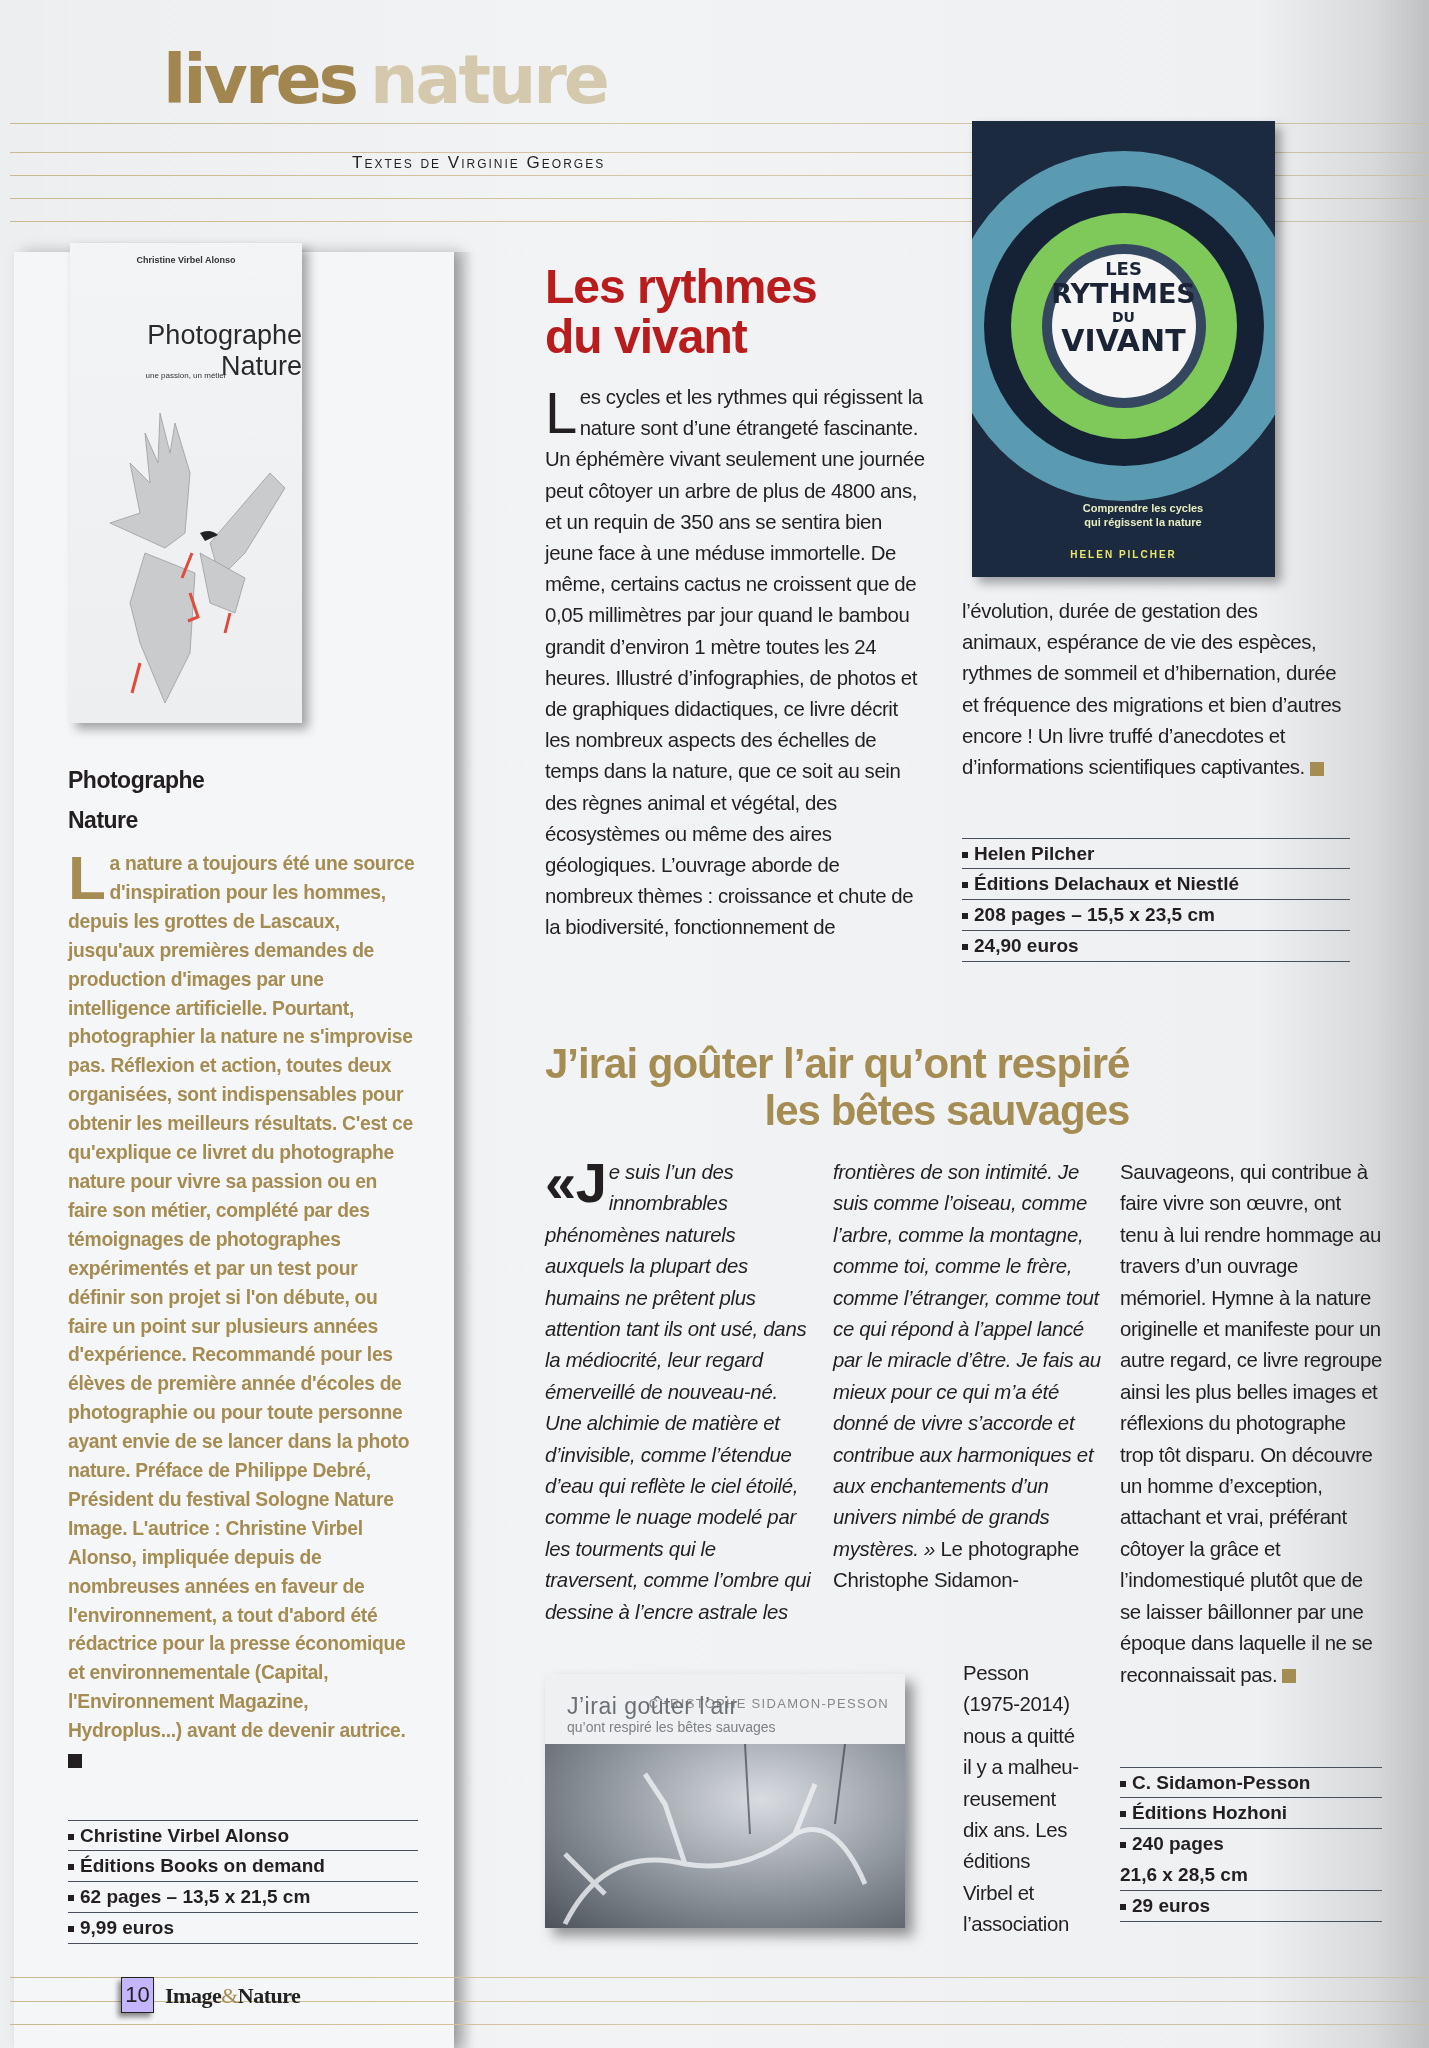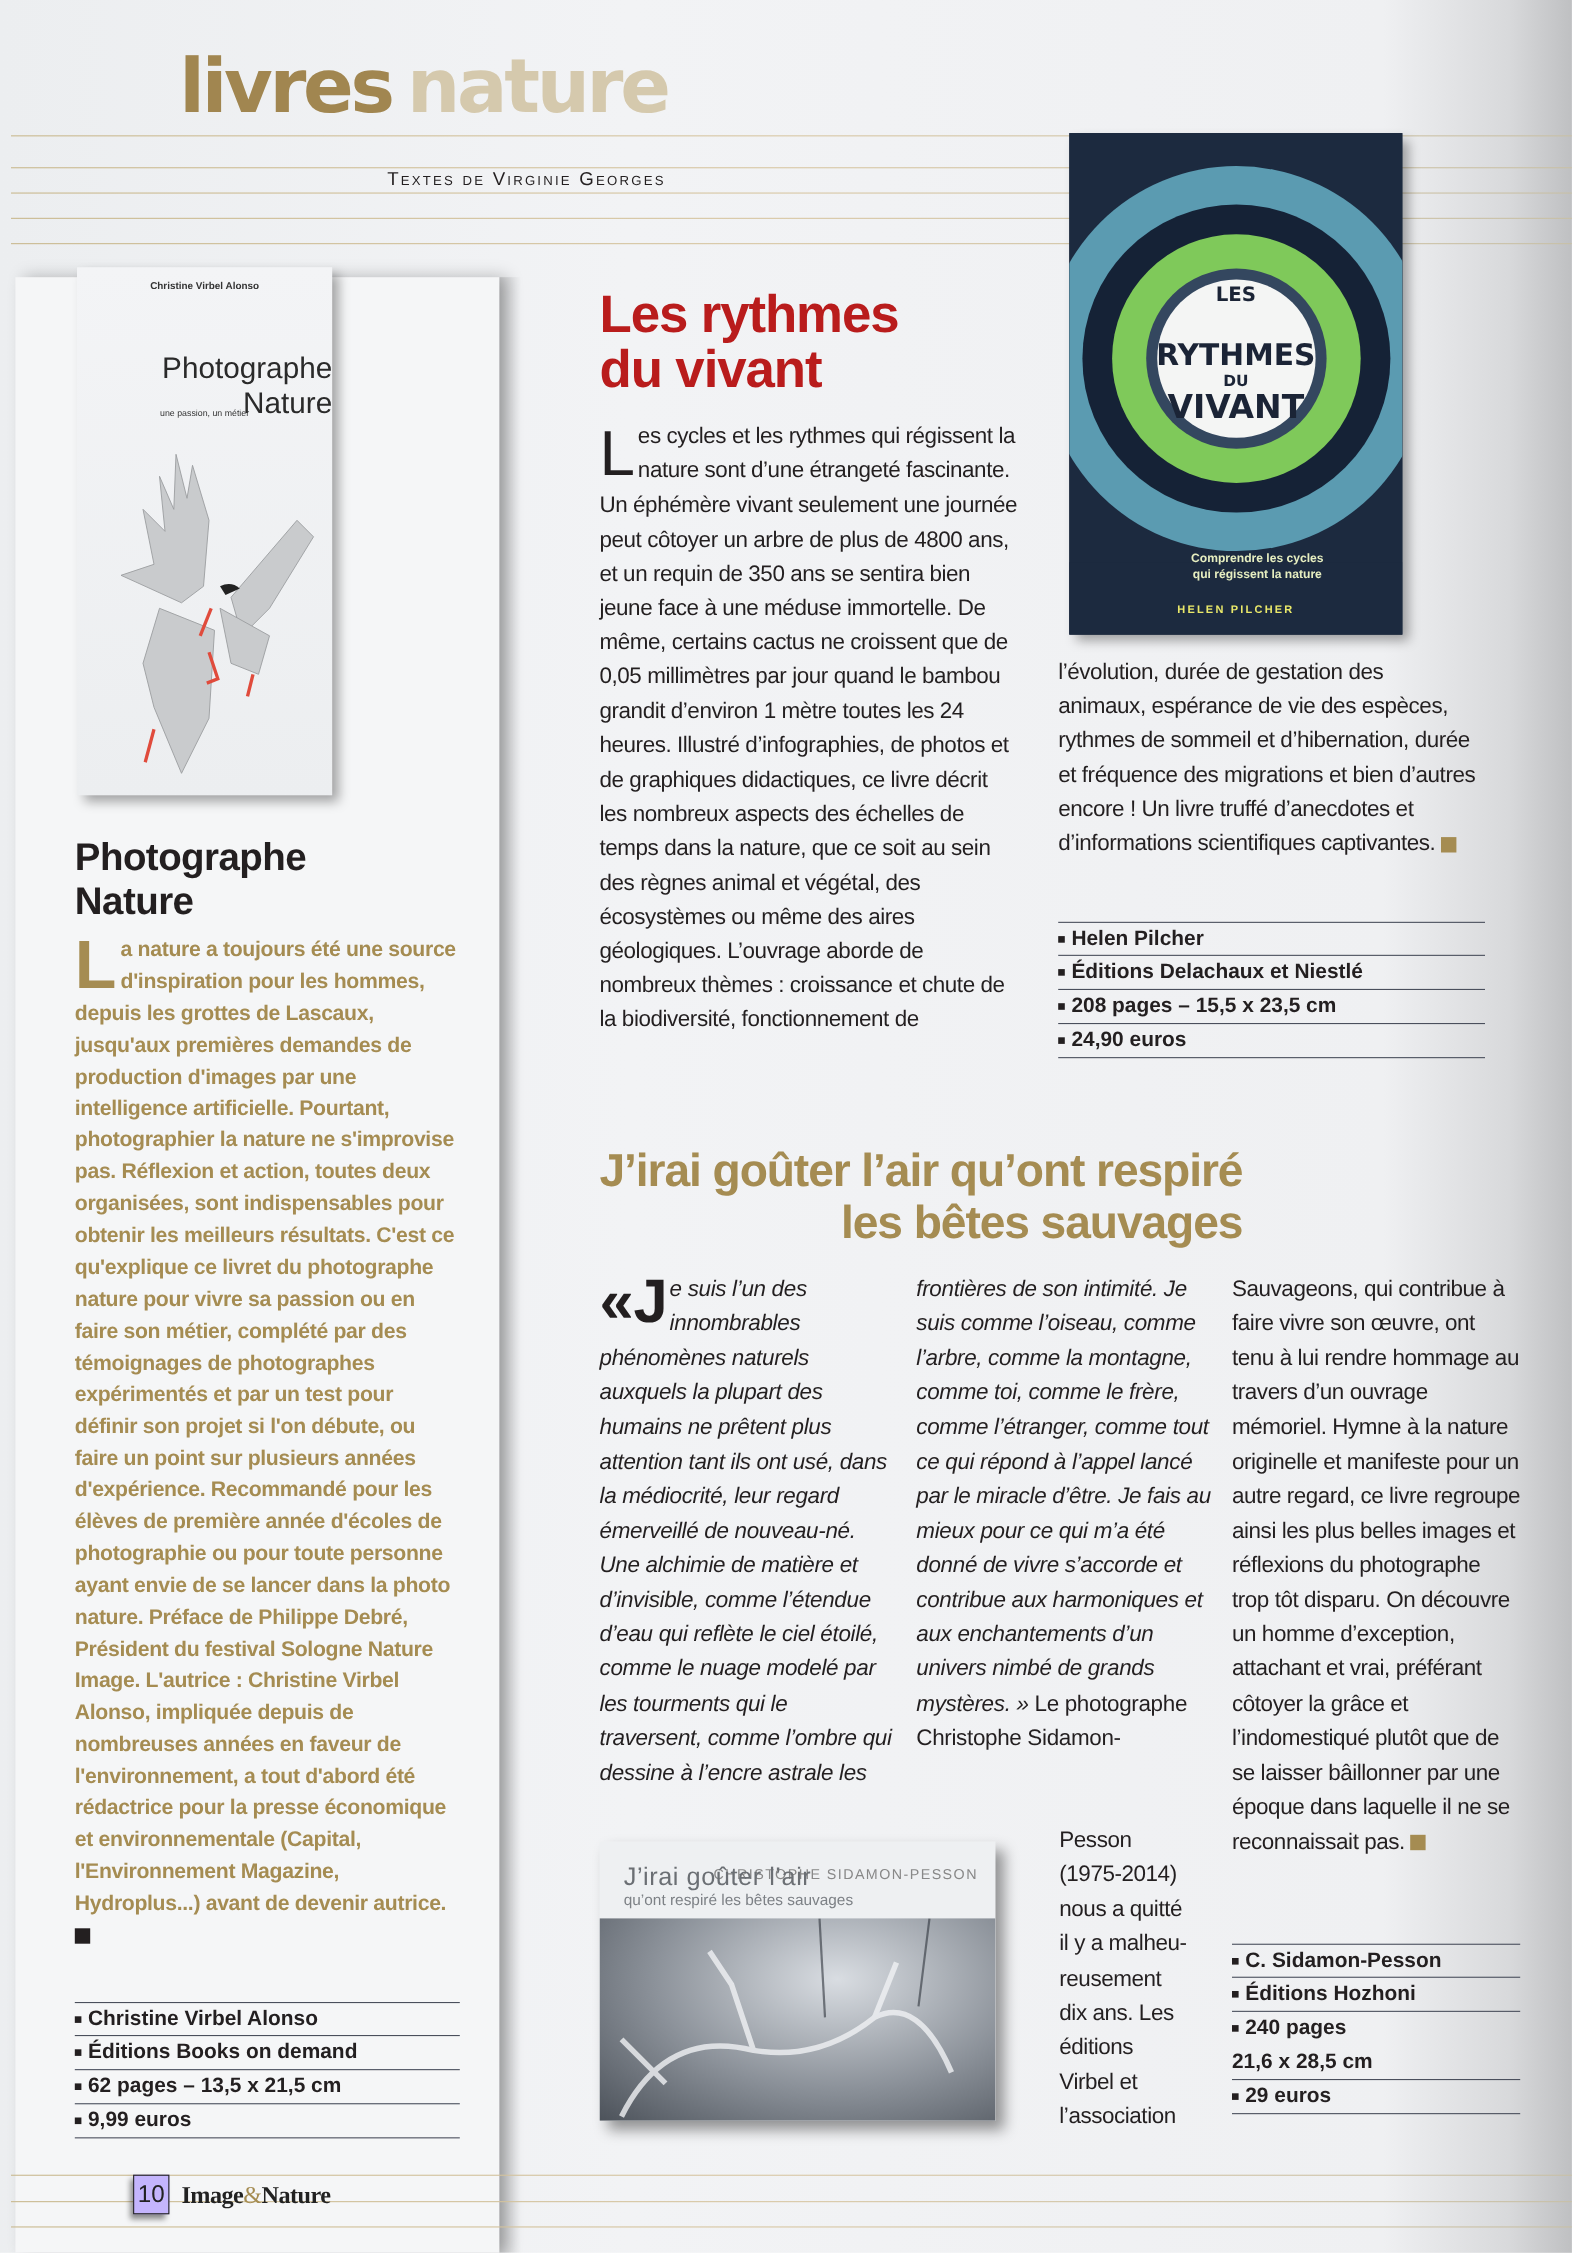--- a/index.html
+++ b/index.html
@@ -19,21 +19,21 @@
   .byline { position: absolute; left: 352px; top: 153px; font-size: 15px; letter-spacing: 2px; color: #231f20; font-variant: small-caps; font-size: 17px; }
 
   
   .left-panel { position: absolute; left: 14px; top: 252px; width: 440px; height: 1796px; background: #f5f6f7; box-shadow: 8px 0 14px rgba(0,0,0,0.25); }
   .book1 { position: absolute; left: 70px; top: 243px; width: 232px; height: 480px; background: linear-gradient(180deg, #f3f4f6, #eceef0); box-shadow: 6px 6px 10px rgba(0,0,0,0.35); }
   .book1 .author { position: absolute; top: 12px; width: 100%; text-align: center; font-weight: bold; font-size: 9px; color: #333; }
   .book1 .btitle { position: absolute; top: 77px; width: 100%; text-align: right; font-size: 27px; color: #2a2a2a; }
   .book1 .bsub { position: absolute; top: 128px; width: 100%; text-align: center; font-size: 8px; color: #333; }
   .book1 svg { position: absolute; left: 0; top: 160px; }
 
-  .h-photo { position: absolute; left: 68px; top: 760px; font-weight: bold; font-size: 35px; line-height: 40px; color: #231f20; letter-spacing: -0.5px; }
+  .h-photo { position: absolute; left: 68px; top: 760px; font-weight: bold; font-size: 23px; line-height: 40px; color: #231f20; letter-spacing: -0.5px; }
   .left-body { position: absolute; left: 68px; top: 850px; width: 348px; font-weight: bold; font-size: 19.3px; line-height: 28.9px; color: #a58c52; letter-spacing: -0.3px; }
   .dropcap { float: left; font-size: 62px; line-height: 52px; margin-right: 4px; margin-top: 2px; font-weight: bold; }
   .endmark { display: inline-block; width: 14px; height: 14px; vertical-align: middle; }
   .info { position: absolute; font-weight: bold; font-size: 19px; color: #231f20; }
   .info .row { height: 31px; line-height: 29px; border-bottom: 1.5px solid #4a4f5c; }
   .info .row.first { border-top: 1.5px solid #4a4f5c; }
   .info .bullet { display: inline-block; width: 6px; height: 6px; background: #231f20; margin-right: 6px; vertical-align: middle; }
   .info .row.cont { border-bottom: none; }
 
   
@@ -132,21 +132,21 @@
     <rect width="303" height="456" fill="#1c2a3f"></rect>
     <ellipse cx="152" cy="205" rx="175" ry="175" fill="#5b9bb1"></ellipse>
     <ellipse cx="152" cy="205" rx="140" ry="140" fill="#152236"></ellipse>
     <circle cx="152" cy="205" r="113" fill="#7fc95a"></circle>
     <circle cx="152" cy="205" r="82" fill="#34475f"></circle>
     <circle cx="152" cy="205" r="72" fill="#f4f5f4"></circle>
     <rect x="0" y="390" width="303" height="66" fill="#1c2a3f"></rect>
   </svg>
   <div style="position:absolute; left:0; top:138px; width:303px; text-align:center; font-family:'DejaVu Sans',sans-serif; font-weight:bold; color:#1b2436;">
     <div style="font-size:18px; line-height:20px;">LES</div>
-    <div style="font-size:27px; line-height:30px;margin-top:30px;">RYTHMES</div>
+    <div style="font-size:27px; line-height:30px;">RYTHMES</div>
     <div style="font-size:14px; line-height:16px;">DU</div>
     <div style="font-size:30px; line-height:32px;">VIVANT</div>
   </div>
   <div style="position:absolute; left:0; top:380px; width:342px; text-align:center; font-size:11px; font-weight:bold; color:#e6eec0; line-height:14px;">
     <div>Comprendre les cycles</div>
     <div>qui régissent la nature</div>
   </div>
   <div style="position:absolute; left:0; top:428px; width:303px; text-align:center; font-size:10px; letter-spacing:2px; font-weight:bold; color:#e9e86a;">HELEN PILCHER</div>
 </div>
 

